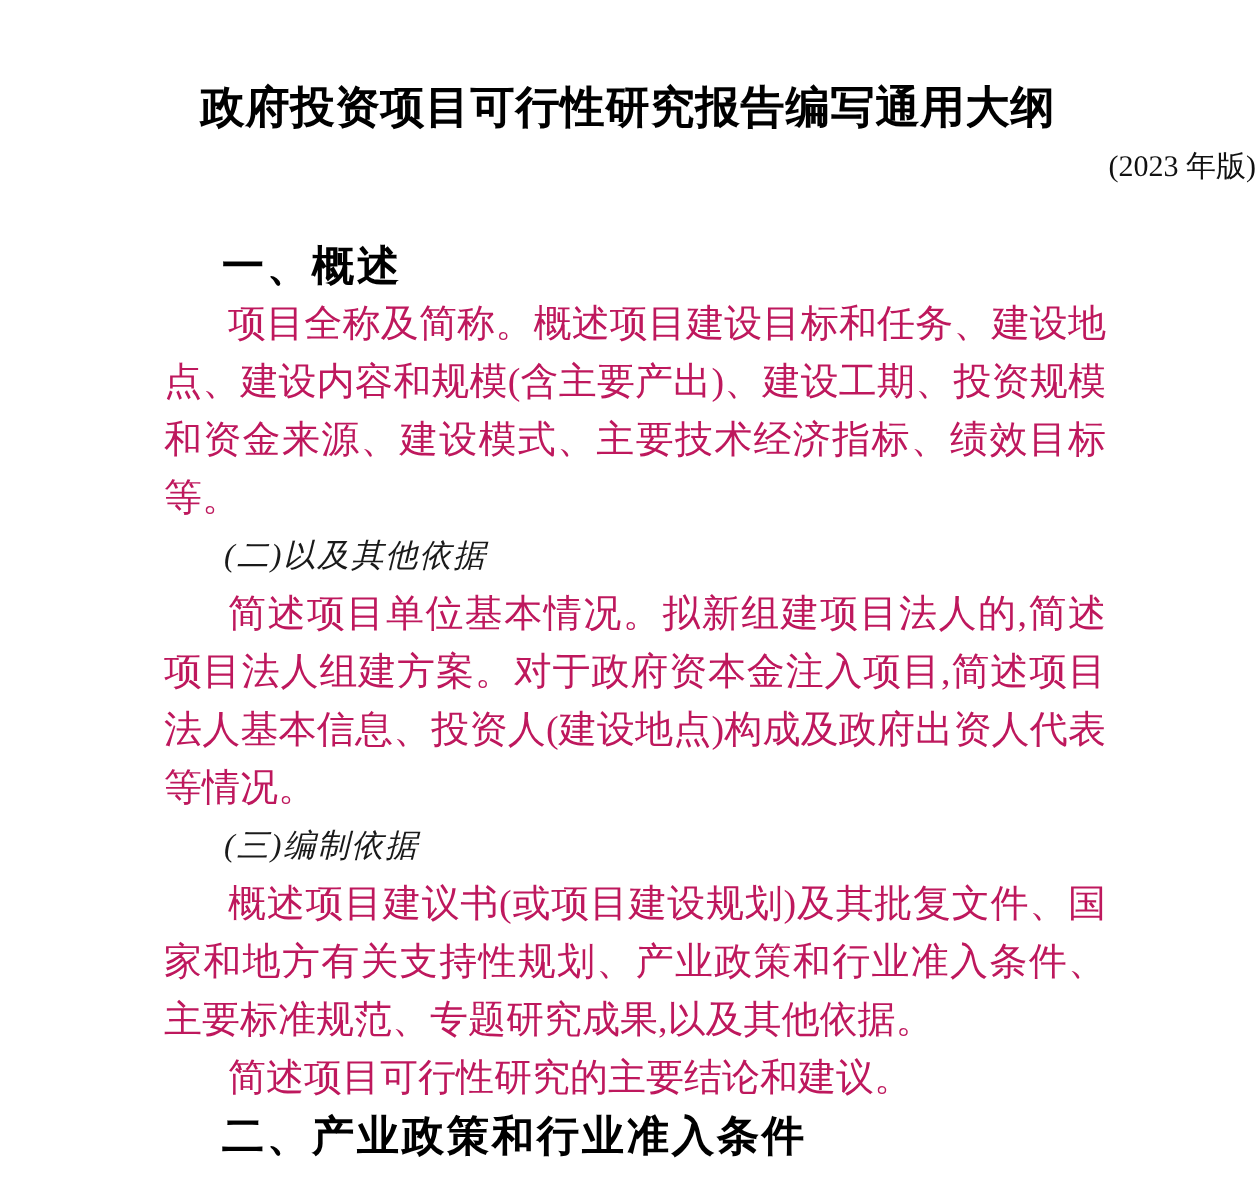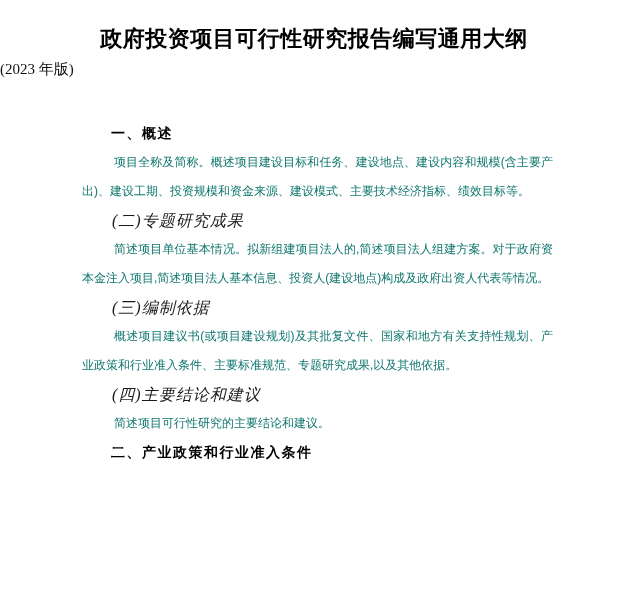--- a/index.html
+++ b/index.html
@@ -13,72 +13,72 @@
     overflow: hidden;
     font-family: "Liberation Serif", serif;
     color: #1d1d1f;
   }
   .page {
     position: relative;
     width: 628px;
     height: 592px;
     background: #ffffff;
     box-sizing: border-box;
-    padding-top: 26px;
+    padding-top: 41px;
   }
   .doc-title {
     margin: 0;
     text-align: center;
     font-family: "Liberation Serif", serif;
     font-size: 22px;
     font-weight: bold;
     color: #000000;
     line-height: 25px;
     letter-spacing: 0.5px;
   }
   .doc-subtitle {
     margin: 9px 0 0 0;
-    text-align: left;
+    text-align: right;
     font-family: "Liberation Serif", serif;
     font-size: 15px;
     font-weight: normal;
     color: #111111;
     line-height: 18px;
   }
   .content {
     position: absolute;
     left: 82px;
     top: 119px;
     width: 471px;
   }
   .content > * {
     margin: 0;
     line-height: 29px;
   }
   .h2 {
     font-family: "Liberation Sans", sans-serif;
-    font-size: 14px;
+    font-size: 21px;
     font-weight: bold;
     color: #000000;
     letter-spacing: 1.5px;
     text-indent: 29px;
   }
   .h3 {
     font-family: "Liberation Serif", serif;
     font-size: 16px;
     font-style: italic;
     font-weight: normal;
     color: #1a1a1a;
     letter-spacing: 1px;
     text-indent: 30px;
   }
   .para {
-    font-family: Liberation Sans, sans-serif;
-    font-size: 12px;
-    color: #0f766e;
+    font-family: Liberation Serif, serif;
+    font-size: 19px;
+    color: #be185d;
     text-align: justify;
     text-align-last: left;
     text-indent: 32px;
     letter-spacing: 0;
   }
 </style>
 </head>
 <body>
 
 <div class="page">
@@ -87,28 +87,27 @@
 
   <p class="doc-subtitle">(2023 年版)</p>
 
   <div class="content">
 
     <h2 class="h2">一、概述</h2>
 
 
     <p class="para">项目全称及简称。概述项目建设目标和任务、建设地点、建设内容和规模(含主要产出)、建设工期、投资规模和资金来源、建设模式、主要技术经济指标、绩效目标等。</p>
 
-    <h3 class="h3">(二)专题研究成果</h3>
+    <h3 class="h3">(二)以及其他依据</h3>
 
     <p class="para">简述项目单位基本情况。拟新组建项目法人的,简述项目法人组建方案。对于政府资本金注入项目,简述项目法人基本信息、投资人(建设地点)构成及政府出资人代表等情况。</p>
 
     <h3 class="h3">(三)编制依据</h3>
 
     <p class="para">概述项目建议书(或项目建设规划)及其批复文件、国家和地方有关支持性规划、产业政策和行业准入条件、主要标准规范、专题研究成果,以及其他依据。</p>
 
-    <h3 class="h3">(四)主要结论和建议</h3>
 
     <p class="para">简述项目可行性研究的主要结论和建议。</p>
 
     <h2 class="h2">二、产业政策和行业准入条件</h2>
 
   </div>
 </div>
 
 </body></html>

